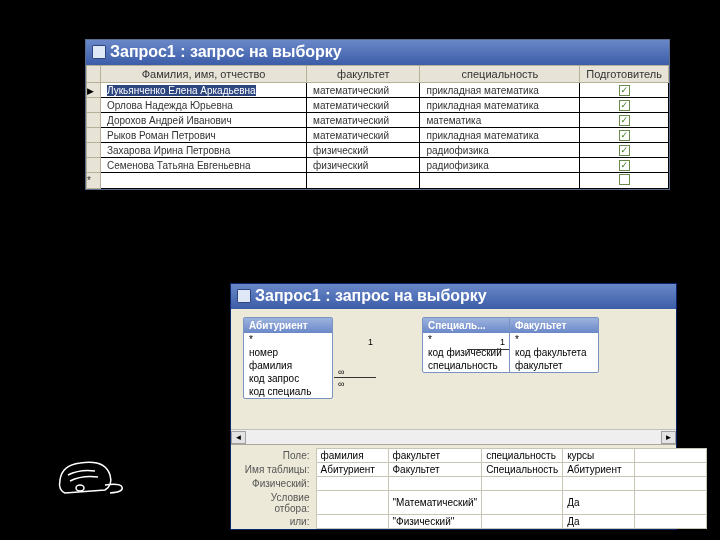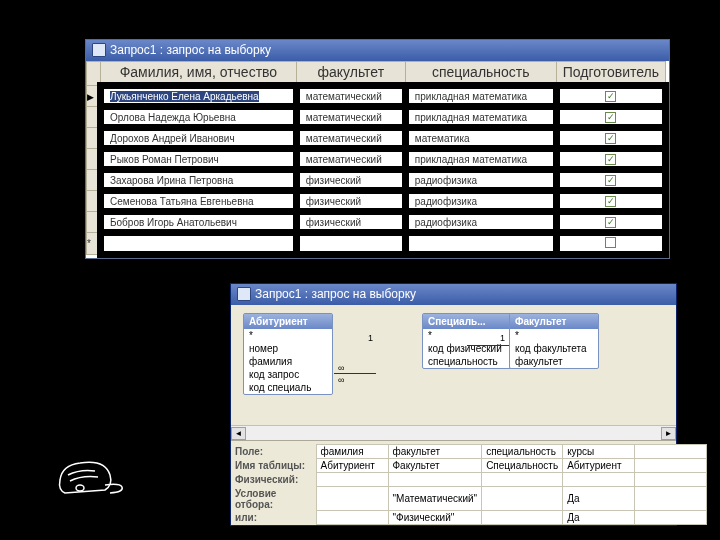--- a/index.html
+++ b/index.html
@@ -18,22 +18,22 @@
   .win-top {
     position: absolute;
     left: 85px; top: 39px;
     width: 585px;
     background: #fff;
     border: 1px solid #5a6b8c;
   }
   .titlebar {
     background: linear-gradient(#6a88c8, #3b5ca8);
     color: #fff;
-    font-size: 12px;
-    font-weight: normal;
+    font-size: 16px;
+    font-weight: bold;
     padding: 3px 18px 4px 6px;
     display: flex;
     align-items: center;
     gap: 4px;
   }
   .title-icon {
     width: 14px; height: 14px;
     background: #dfe8f7;
     border: 1px solid #2d4680;
     display: inline-block;
@@ -42,26 +42,26 @@
   .grid {
     border-collapse: collapse;
     width: 100%;
     background: #fff;
   }
   .grid th {
     background: #e7e3d6;
     border: 1px solid #b6b099;
     font-weight: normal;
     padding: 2px 6px;
-    font-size: 14px;
+    font-size: 11px;
     color: #333;
     text-align: center;
   }
   .grid td {
-    border: 7px solid #000000;
+    border: 1px solid #000000;
     padding: 1px 6px;
     font-size: 10px;
     color: #333;
     height: 15px;
     vertical-align: middle;
     text-align: left;
   }
   .rowhdr {
     width: 14px;
     background: #e7e3d6 !important;
@@ -153,26 +153,25 @@
     background:#fff;
     font-size:10px;
     padding:1px 4px;
     height:14px;
     min-width:72px;
     text-align:left;
   }
   .qbe td.lbl {
     background:#ece9d8;
     border:none;
-    text-align:left;
+    text-align:right;
     padding-right:6px;
     color:#555;
     width:85px;
     min-width:85px;
-    font-weight:bold;
   }
   .qbe td.show { text-align:center; }
   .qbe td.show span {
     display:inline-block;
     width:11px;height:11px;
     border:1px solid #6a8a4c;
     color:#3b7a1f;
     font-size:9px;line-height:9px;
   }
   .qbe td.nochk span { color:transparent; }
@@ -235,27 +234,20 @@
         <tr>
           <td class="rowhdr"></td>
           <td>Захарова Ирина Петровна</td>
           <td>физический</td>
           <td>радиофизика</td>
           <td class="chk"><span>✓</span></td>
         </tr>
         <tr>
           <td class="rowhdr"></td>
           <td>Семенова Татьяна Евгеньевна</td>
-          <td>физический</td>
-          <td>радиофизика</td>
-          <td class="chk"><span>✓</span></td>
-        </tr>
-        <tr>
-          <td class="rowhdr"></td>
-          <td>Бобров Игорь Анатольевич</td>
           <td>физический</td>
           <td>радиофизика</td>
           <td class="chk"><span>✓</span></td>
         </tr>
         <tr>
           <td class="rowhdr">*</td>
           <td></td>
           <td></td>
           <td></td>
           <td class="chk"><span></span></td>

